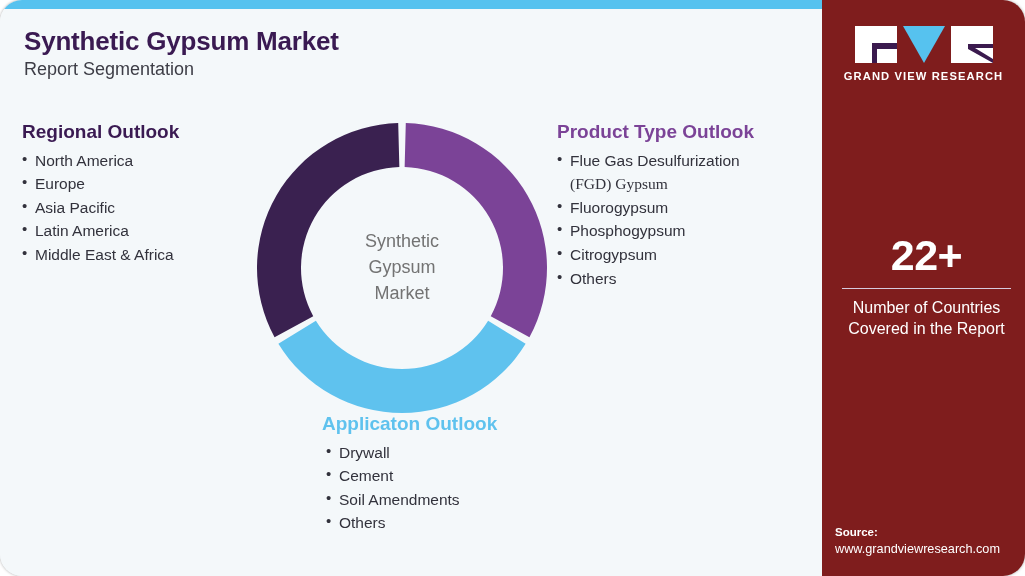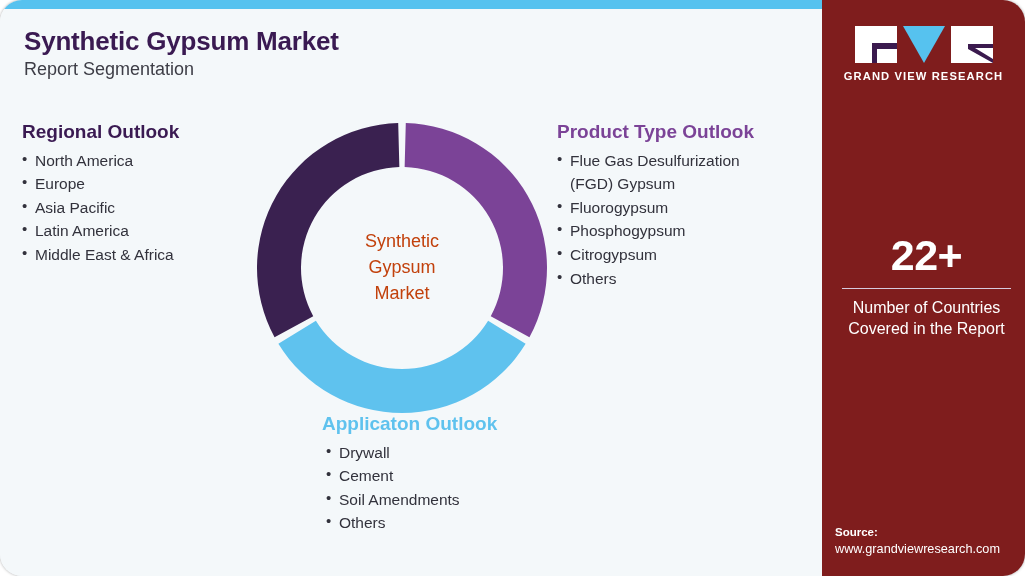--- a/index.html
+++ b/index.html
@@ -87,20 +87,21 @@
     content: "\2022";
     position: absolute;
     left: 0;
     top: -1px;
     font-size: 15px;
     color: #32323c;
   }
   .outlook-list li .cont {
     display: block;
     padding-left: 0;
+    font-family: Liberation Serif, serif;
   }
 
   #regional-outlook {
     position: absolute;
     left: 22px;
     top: 112px;
     width: 230px;
   }
   #regional-outlook .outlook-heading { color: #3a1a52; }
 
@@ -135,21 +136,21 @@
     left: 0;
     top: 0;
     width: 292px;
     height: 292px;
     display: flex;
     flex-direction: column;
     align-items: center;
     justify-content: center;
     font-size: 18px;
     line-height: 1.43;
-    color: #c2410c;
+    color: #737373;
     text-align: center;
     pointer-events: none;
   }
 
   
   .side-panel {
     position: absolute;
     right: 0;
     top: 0;
     width: 203px;

